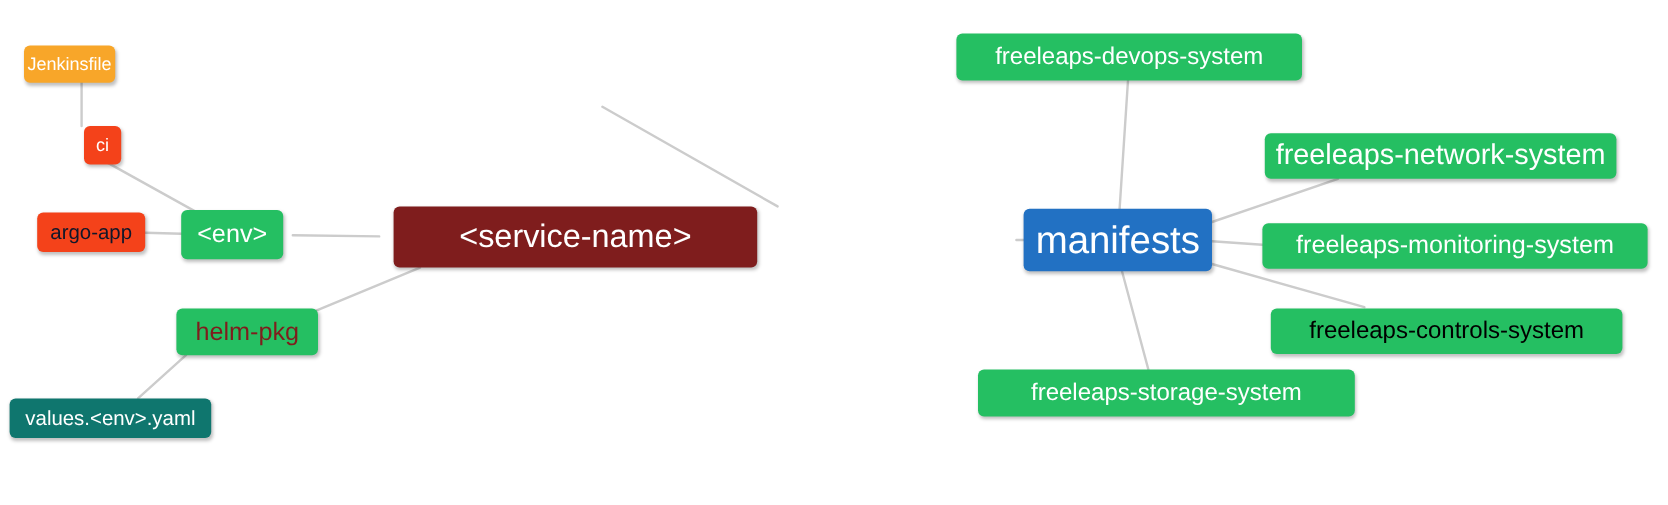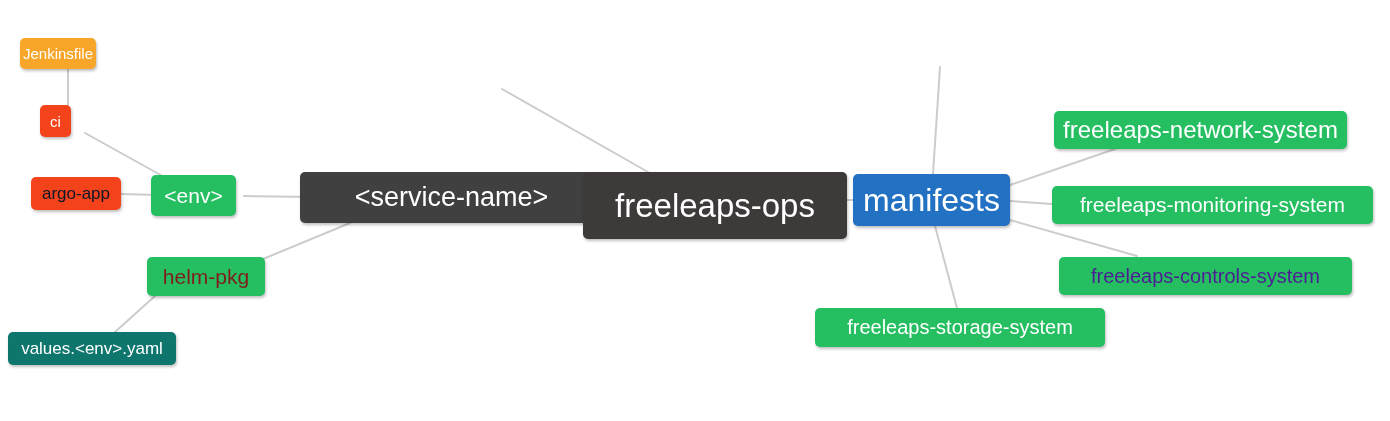--- a/index.html
+++ b/index.html
@@ -60,26 +60,26 @@
       <line x1="567" y1="198" x2="583" y2="198" stroke="#cccccc" stroke-width="2" stroke-linecap="round"></line>
       <line x1="847" y1="200" x2="853" y2="200" stroke="#cccccc" stroke-width="2" stroke-linecap="round"></line>
       <line x1="933" y1="174" x2="940" y2="67" stroke="#cccccc" stroke-width="2" stroke-linecap="round"></line>
       <line x1="1010" y1="185" x2="1115" y2="149" stroke="#cccccc" stroke-width="2" stroke-linecap="round"></line>
       <line x1="1010" y1="201" x2="1052" y2="204" stroke="#cccccc" stroke-width="2" stroke-linecap="round"></line>
       <line x1="1010" y1="220" x2="1137" y2="256" stroke="#cccccc" stroke-width="2" stroke-linecap="round"></line>
       <line x1="935" y1="226" x2="957" y2="308" stroke="#cccccc" stroke-width="2" stroke-linecap="round"></line>
     </svg>
   <div class="node-layer">
       <div class="node" style="left: 20px; top: 26px; width: 76px; height: 31px; font-size: 15px; background: rgb(248, 166, 41); color: rgb(255, 255, 255); margin-top: 12px;">Jenkinsfile</div>
-      <div class="node" style="left: 40px; top: 105px; width: 31px; height: 32px; font-size: 15px; background: rgb(244, 66, 26); color: rgb(255, 255, 255);">ci</div>
+      <div class="node" style="left: 70px; top: 105px; width: 31px; height: 32px; font-size: 15px; background: rgb(244, 66, 26); color: rgb(255, 255, 255);">ci</div>
       <div class="node" style="left: 31px; top: 177px; width: 90px; height: 33px; font-size: 17px; background: rgb(244, 66, 26); color: #0f172a;">argo-app</div>
       <div class="node" style="left: 151px; top: 175px; width: 85px; height: 41px; font-size: 21px; background: rgb(37, 191, 98); color: rgb(255, 255, 255);">&lt;env&gt;</div>
       <div class="node" style="left: 147px; top: 257px; width: 118px; height: 39px; font-size: 21px; background: rgb(37, 191, 98); color: #7f1d1d;">helm-pkg</div>
       <div class="node" style="left: 8px; top: 332px; width: 168px; height: 33px; font-size: 17px; background: #0f766e; color: rgb(255, 255, 255);">values.&lt;env&gt;.yaml</div>
-      <div class="node" style="left: 300px; top: 172px; width: 303px; height: 51px; font-size: 27px; background: #404040; color: rgb(255, 255, 255);">&lt;service-name&gt;</div>
-      <div class="node" style="left: 583px; top: 172px; width: 264px; height: 67px; font-size: 33px; background: rgb(62, 58, 58); color: rgb(255, 255, 255);">freeleaps-ops</div>
+      <div class="node" style="left: 328px; top: 172px; width: 303px; height: 51px; font-size: 27px; background: #7f1d1d; color: rgb(255, 255, 255);">&lt;service-name&gt;</div>
       <div class="node" style="left: 853px; top: 174px; width: 157px; height: 52px; font-size: 32px; background: rgb(34, 113, 195); color: rgb(255, 255, 255);">manifests</div>
+      <div class="node" style="left: 797px; top: 28px; width: 288px; height: 39px; font-size: 20px; background: rgb(37, 191, 98); color: rgb(255, 255, 255);">freeleaps-devops-system</div>
       <div class="node" style="left: 1054px; top: 111px; width: 293px; height: 38px; font-size: 24px; background: rgb(37, 191, 98); color: rgb(255, 255, 255);">freeleaps-network-system</div>
       <div class="node" style="left: 1052px; top: 186px; width: 321px; height: 38px; font-size: 21px; background: rgb(37, 191, 98); color: rgb(255, 255, 255);">freeleaps-monitoring-system</div>
-      <div class="node" style="left: 1059px; top: 257px; width: 293px; height: 38px; font-size: 20px; background: rgb(37, 191, 98); color: #4c1d95;">freeleaps-controls-system</div>
-      <div class="node" style="left: 815px; top: 308px; width: 290px; height: 39px; font-size: 20px; background: rgb(37, 191, 98); color: rgb(255, 255, 255);">freeleaps-storage-system</div>
+      <div class="node" style="left: 1059px; top: 257px; width: 293px; height: 38px; font-size: 20px; background: rgb(37, 191, 98); color: #000000;">freeleaps-controls-system</div>
+      <div class="node" style="left: 815px; top: 308px; width: 314px; height: 39px; font-size: 20px; background: rgb(37, 191, 98); color: rgb(255, 255, 255);">freeleaps-storage-system</div>
     </div>
 </div>
 
 </body></html>

